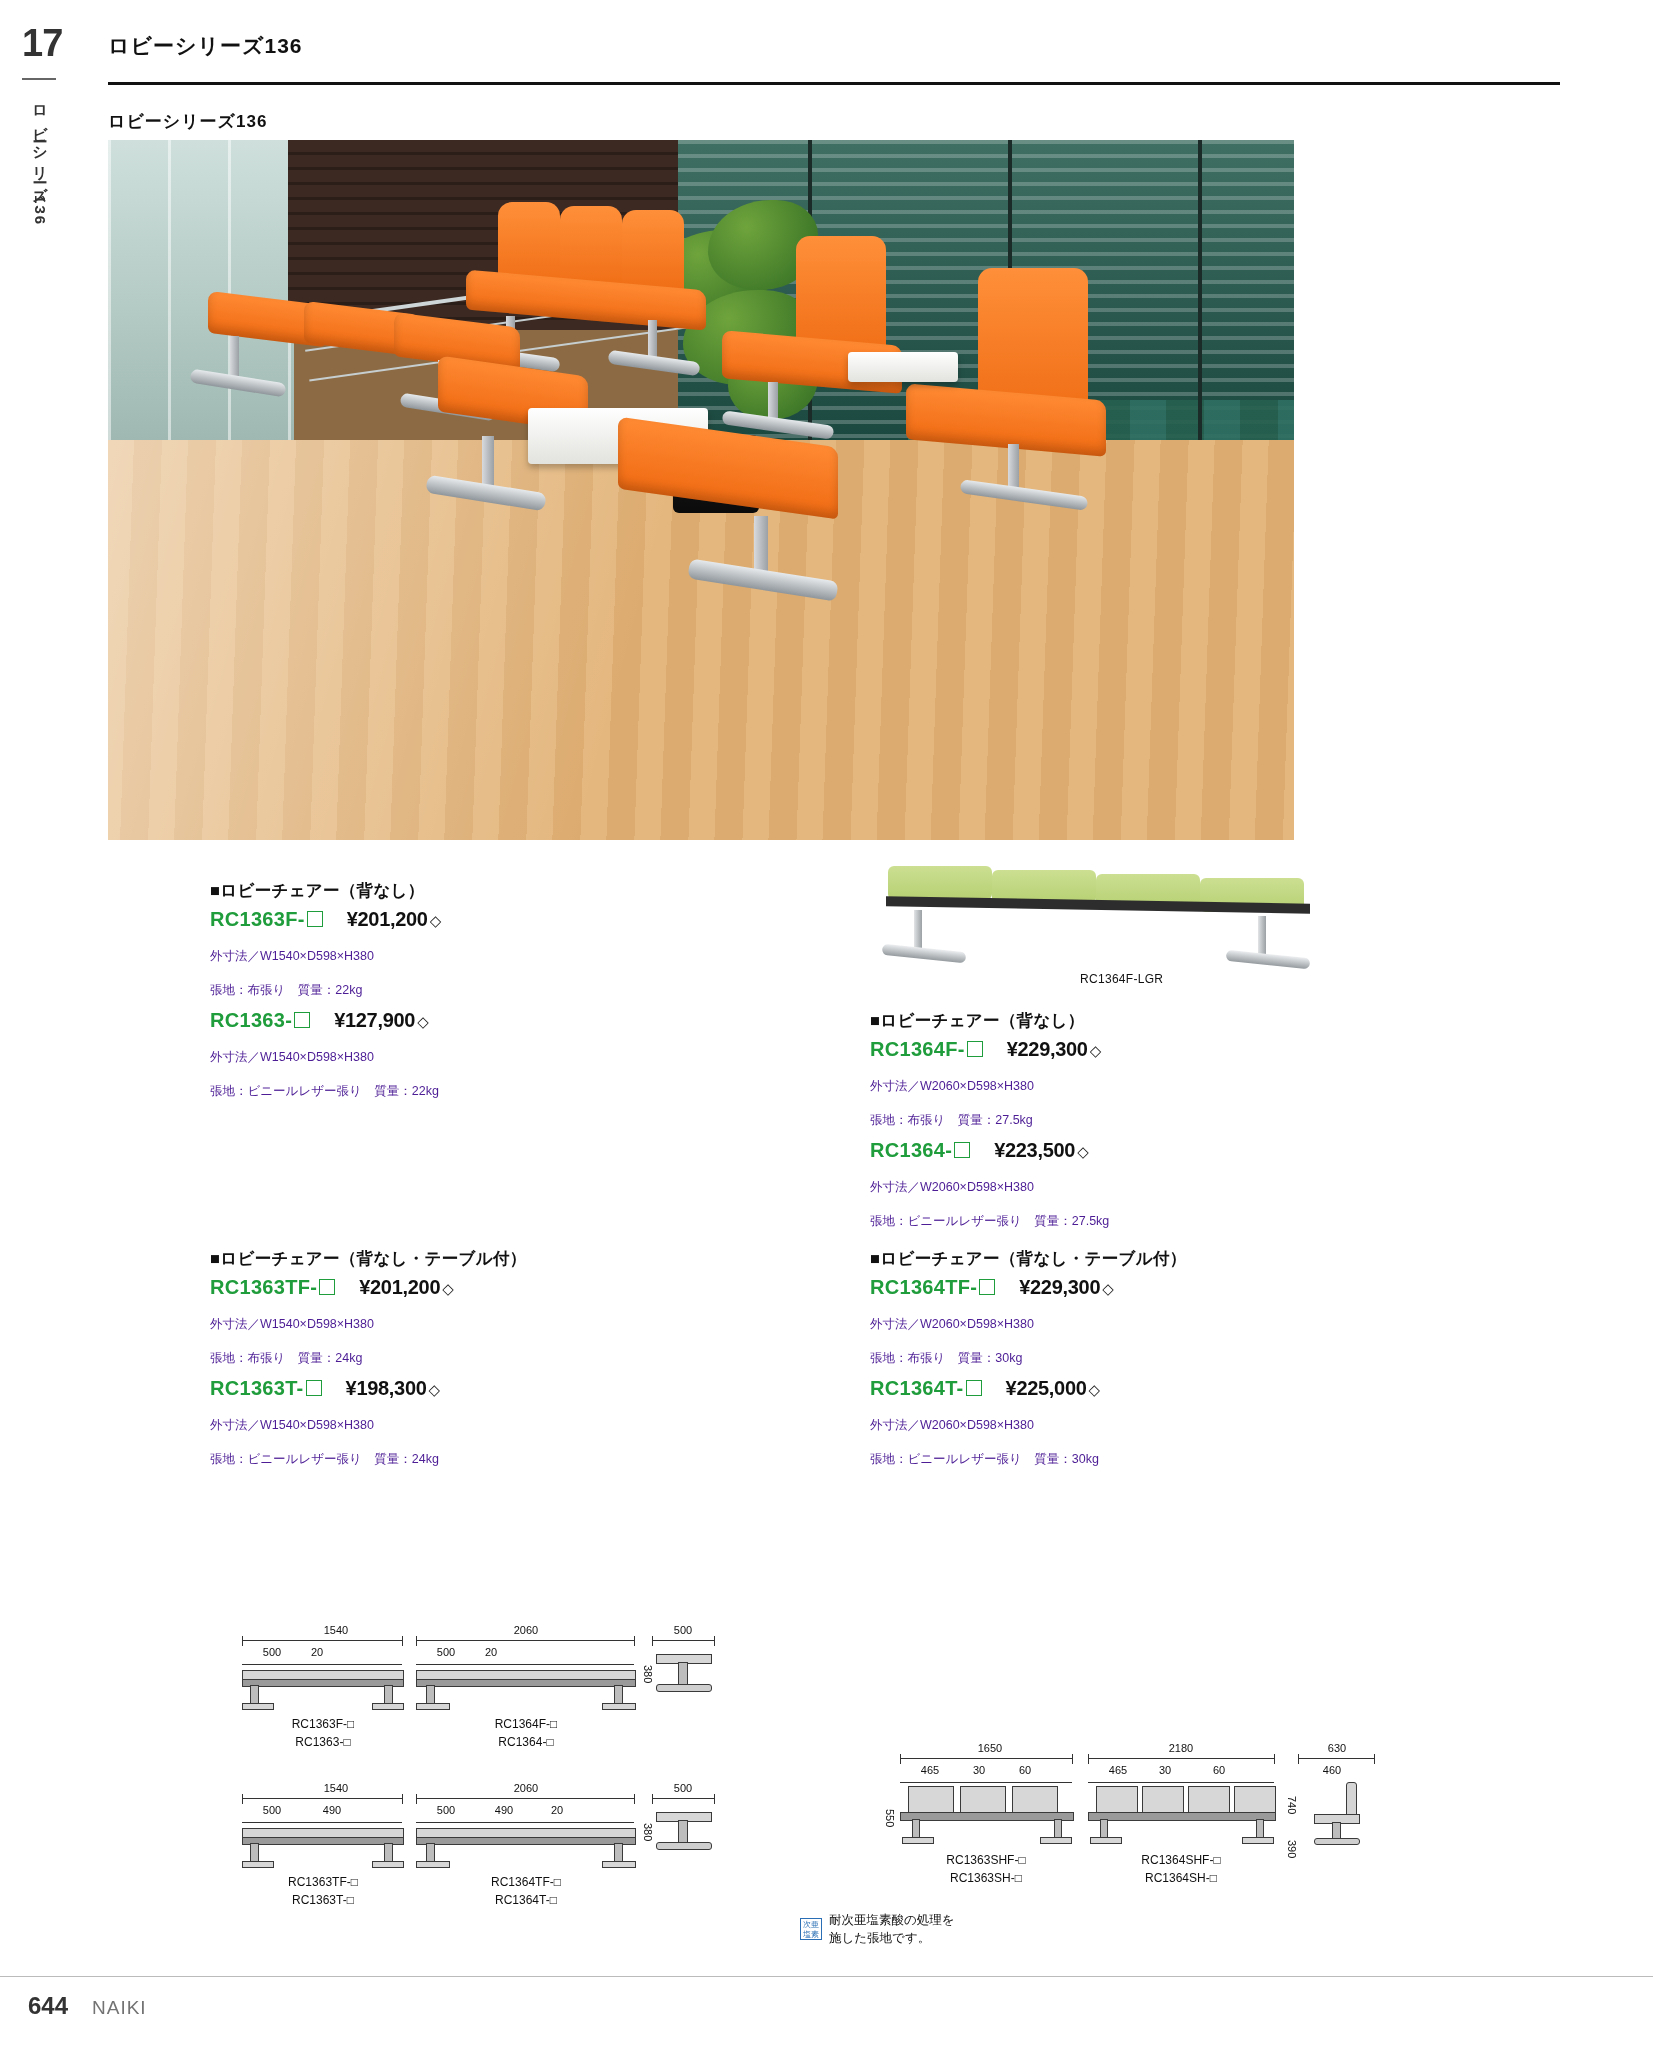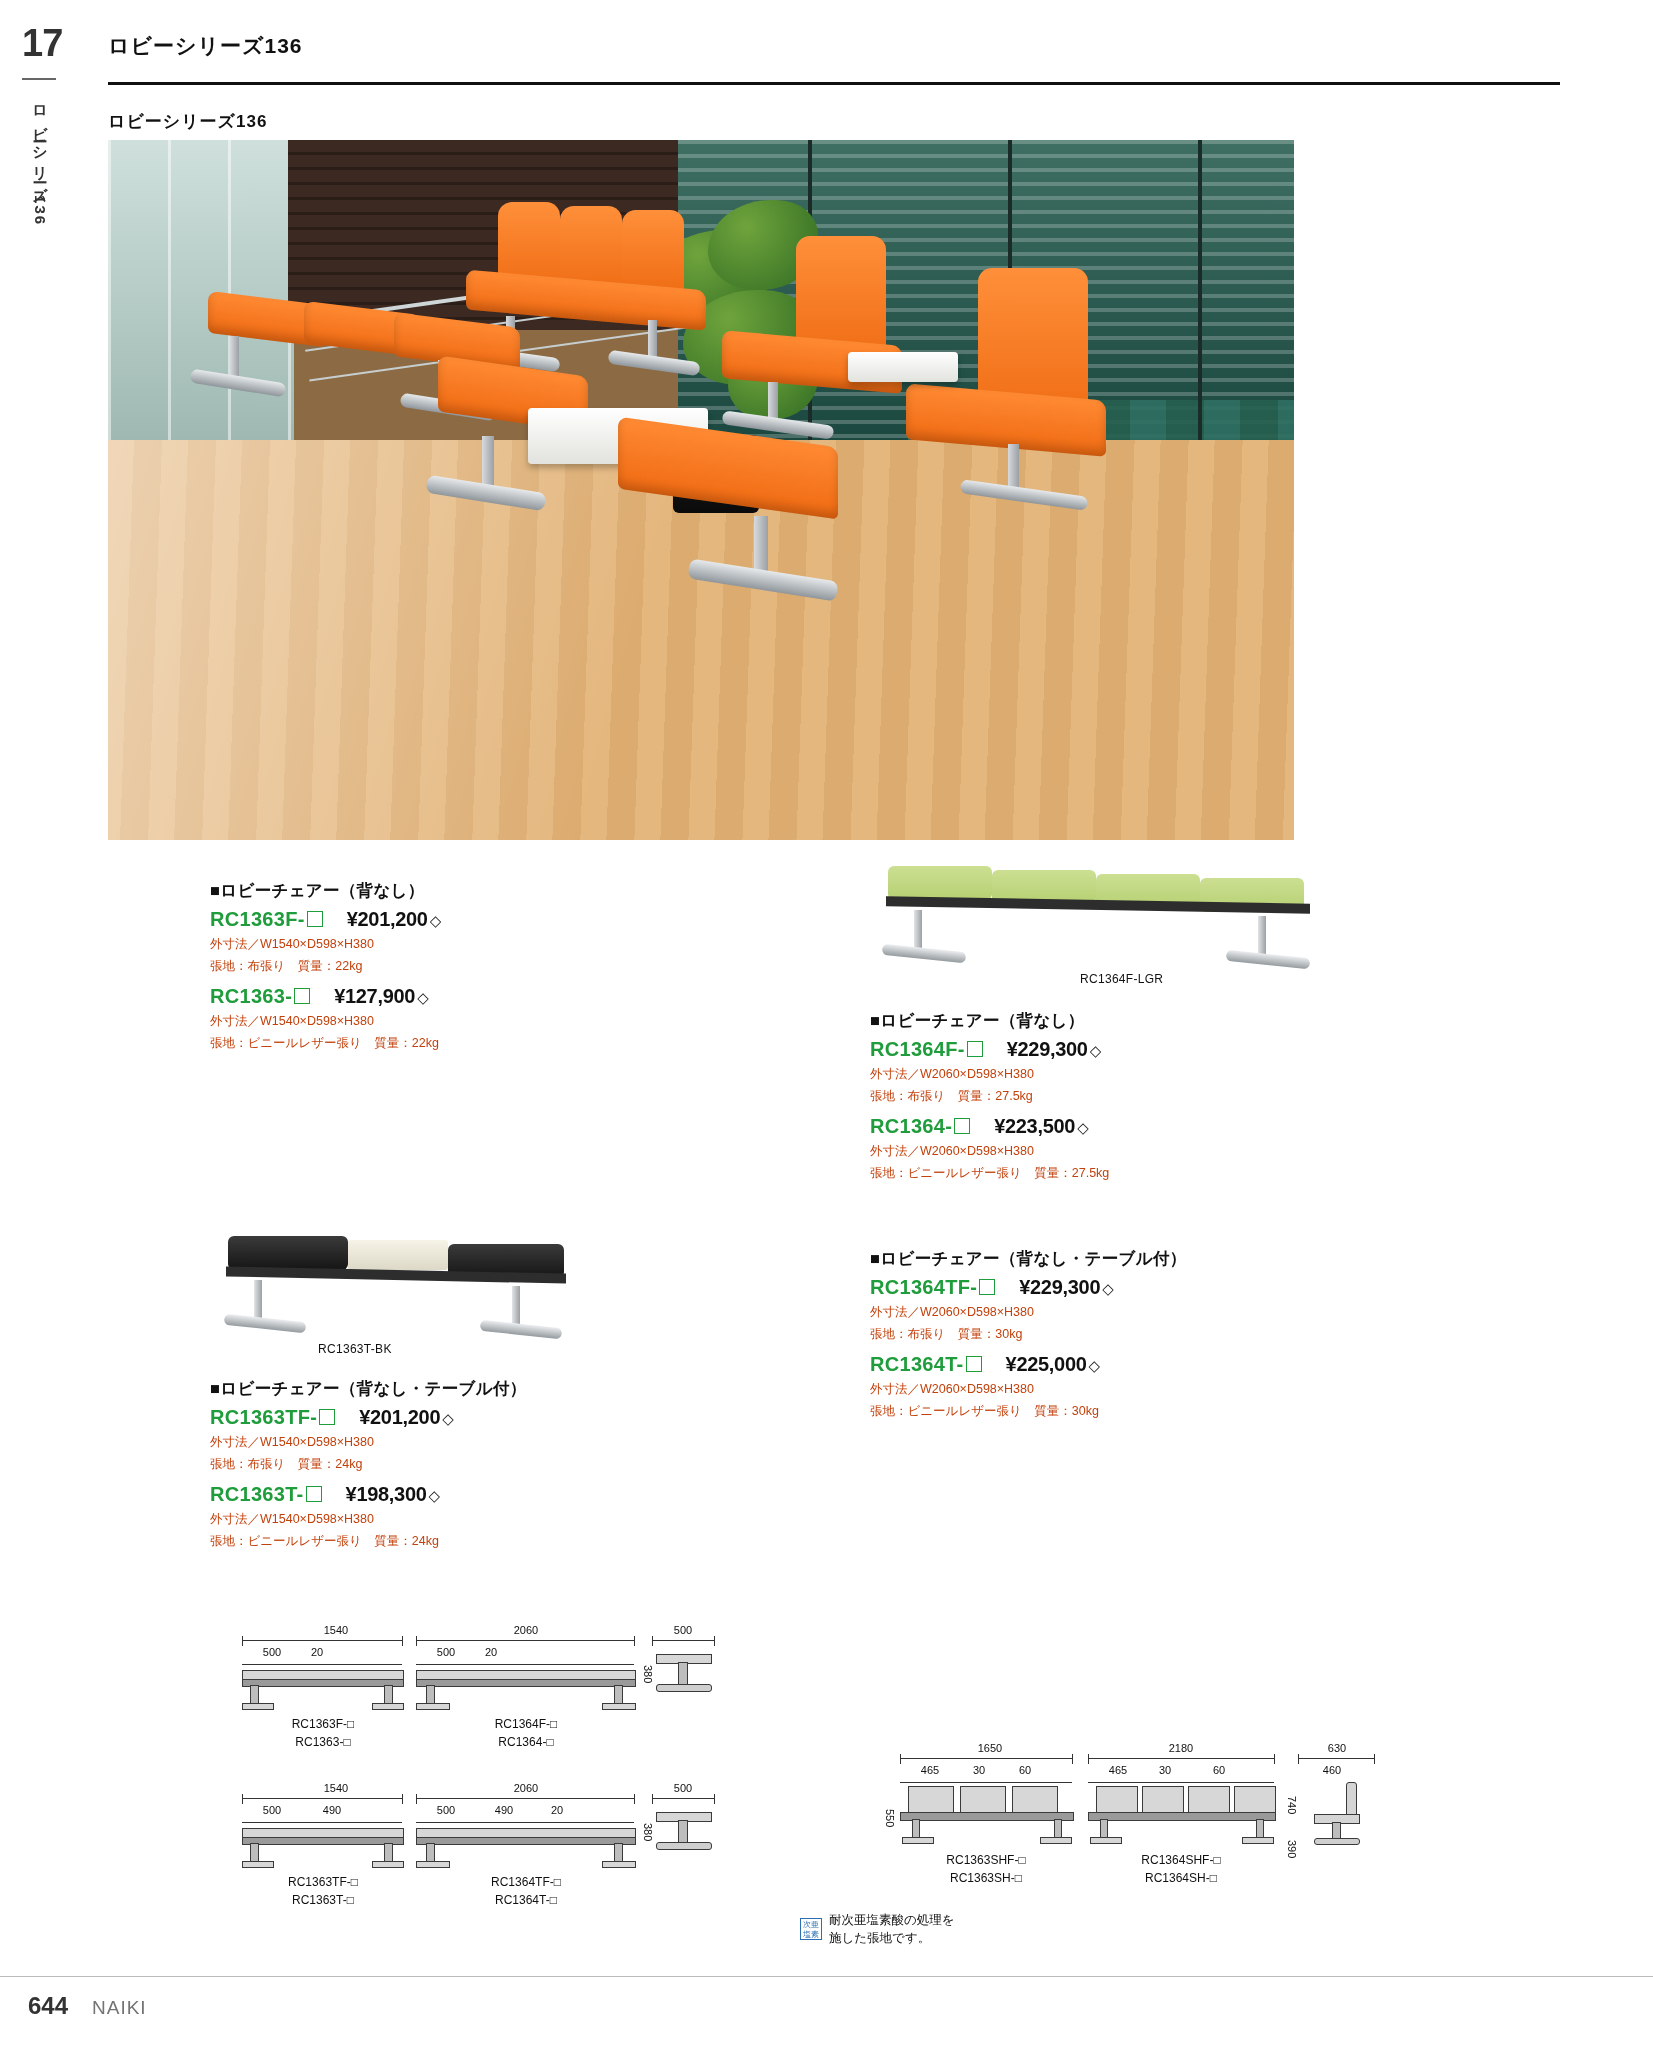--- a/index.html
+++ b/index.html
@@ -132,21 +132,21 @@
   }
   .row-main{display:flex;align-items:baseline;}
   .mcode{font-size:20px;font-weight:bold;letter-spacing:.3px;}
   .mcode.green{color:#1f9c3b;}
   .sqbox{
     display:inline-block;width:14px;height:14px;border:1.6px solid currentColor;
     margin-left:2px;position:relative;top:1px;
   }
   .price{font-size:20px;font-weight:bold;color:#111;margin-left:24px;letter-spacing:-.3px;}
   .dia{display:inline-block;margin-left:2px;font-size:15px;}
-  .spec{font-size:12.5px;color:#c2410c;line-height:1.45;margin-top:4px;}
+  .spec{font-size:12.5px;color:#4c1d95;line-height:1.45;margin-top:16px;}
 
   
   .dimwrap{position:absolute;}
   .dimlabel{font-size:11px;color:#111;text-align:center;}
   .dimcode{font-size:12px;color:#111;text-align:center;line-height:1.45;}
   .dline{position:absolute;background:#333;height:1px;}
   .dvline{position:absolute;background:#333;width:1px;}
   .drawbench{position:absolute;}
   .db-top{position:absolute;background:#d7d7d7;border:1px solid #3a3a3a;}
   .db-bar{position:absolute;background:#9a9a9a;border:1px solid #3a3a3a;}
@@ -304,31 +304,20 @@
       <span class="mcode green">RC1364-</span>
         <span class="sqbox green"></span>
       <span class="price">¥223,500</span>
         <span class="dia">◇</span>
     </div>
     <div class="spec">外寸法／W2060×D598×H380</div>
     <div class="spec">張地：ビニールレザー張り　質量：27.5kg</div>
   </div>
 
   <div class="prod" style="left:210px;top:1230px;width:600px;">
-    <div class="prod-img" style="height:130px;position:relative;">
-      <div style="position:absolute;left:18px;top:6px;width:120px;height:34px;border-radius:6px;background:linear-gradient(180deg,#3a3a3a,#151515);"></div>
-      <div style="position:absolute;left:138px;top:10px;width:100px;height:30px;border-radius:3px;background:linear-gradient(180deg,#f6f3e7,#ddd9c8);"></div>
-      <div style="position:absolute;left:238px;top:14px;width:116px;height:34px;border-radius:6px;background:linear-gradient(180deg,#3a3a3a,#151515);"></div>
-      <div style="position:absolute;left:16px;top:40px;width:340px;height:10px;background:#2d2d2d;transform:skewY(1.2deg);"></div>
-      <div style="position:absolute;left:44px;top:50px;width:8px;height:42px;background:linear-gradient(90deg,#e2e4e6,#9aa0a4);"></div>
-      <div style="position:absolute;left:302px;top:56px;width:8px;height:42px;background:linear-gradient(90deg,#e2e4e6,#9aa0a4);"></div>
-      <div style="position:absolute;left:14px;top:88px;width:82px;height:11px;border-radius:6px;background:linear-gradient(180deg,#eceef0,#959b9f);transform:rotate(6deg);"></div>
-      <div style="position:absolute;left:270px;top:94px;width:82px;height:11px;border-radius:6px;background:linear-gradient(180deg,#eceef0,#959b9f);transform:rotate(6deg);"></div>
-      <div class="code-caption" style="left:108px;top:112px;">RC1363T-BK</div>
-    </div>
     <div class="prod-name" style="margin-top:18px;">■ロビーチェアー（背なし・テーブル付）</div>
     <div class="row-main">
       <span class="mcode green">RC1363TF-</span>
         <span class="sqbox green"></span>
       <span class="price">¥201,200</span>
         <span class="dia">◇</span>
     </div>
     <div class="spec">外寸法／W1540×D598×H380</div>
     <div class="spec">張地：布張り　質量：24kg</div>
     <div class="row-main" style="margin-top:10px;">

